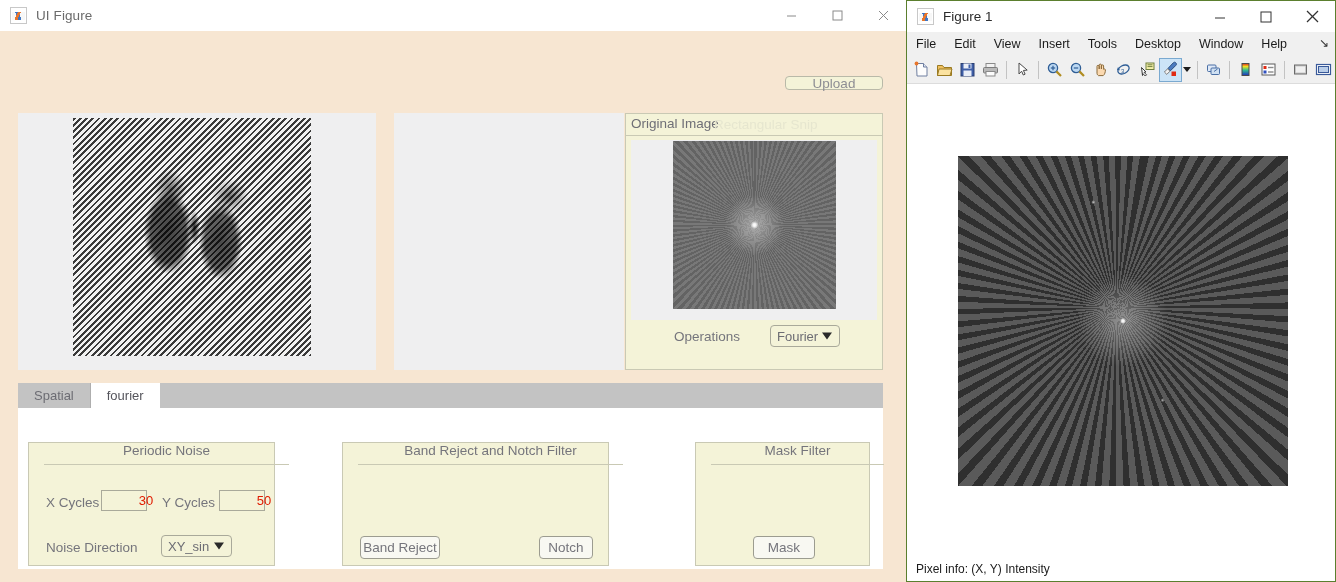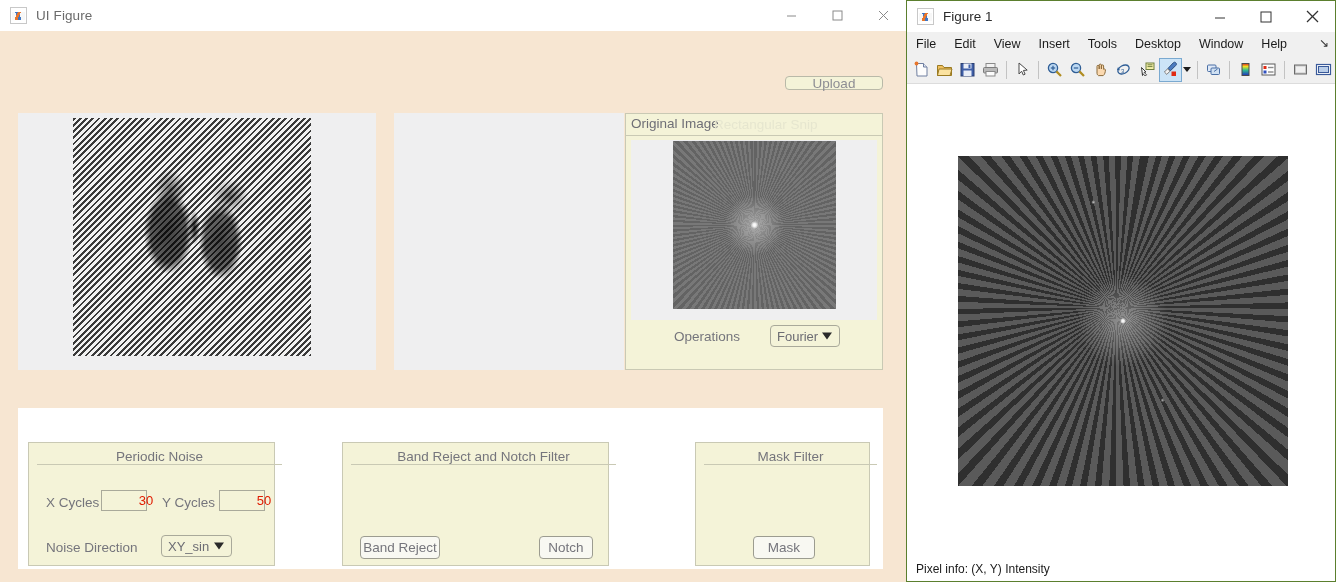--- a/index.html
+++ b/index.html
@@ -248,25 +248,25 @@
   }
 
   .group-panel {
     position: absolute;
     background: #f4f3d8;
     border: 1px solid #c9c9b4;
     box-sizing: border-box;
   }
   .group-header {
     position: absolute;
-    left: 8px; top: 0;
+    left: 15px; top: 0;
     width: 100%; height: 22px;
     border-bottom: 1px solid #c9c9b4;
     box-sizing: border-box;
-    display: flex; align-items: flex-end; justify-content: center;
+    display: flex; align-items: flex-start; justify-content: center;
   }
   .group-title {
     font-size: 13.5px;
     color: #75757c;
   }
 
   #periodic-noise-panel { left: 10px; top: 34px; width: 247px; height: 124px; }
   #band-reject-panel   { left: 324px; top: 34px; width: 267px; height: 124px; }
   #mask-filter-panel   { left: 677px; top: 34px; width: 175px; height: 124px; }
 
@@ -487,20 +487,24 @@
           <div id="fourier-spectrum"></div>
         </div>
         <div id="operations-label">Operations</div>
         <div id="operations-dropdown">
           <span id="operations-dropdown-value">Fourier</span>
           <span class="caret"></span>
         </div>
       </div>
 
       <div id="tabgroup">
+        <div id="tabstrip">
+          <div class="tab inactive">Spatial</div>
+          <div class="tab active">fourier</div>
+        </div>
 
         <div id="tabpanel">
 
           <div id="periodic-noise-panel" class="group-panel">
             <div class="group-header">
               <span class="group-title">Periodic Noise</span>
             </div>
             <div id="x-cycles-label" class="field-label">X Cycles</div>
             <div id="x-cycles-field" class="num-field">30</div>
             <div id="y-cycles-label" class="field-label">Y Cycles</div>

